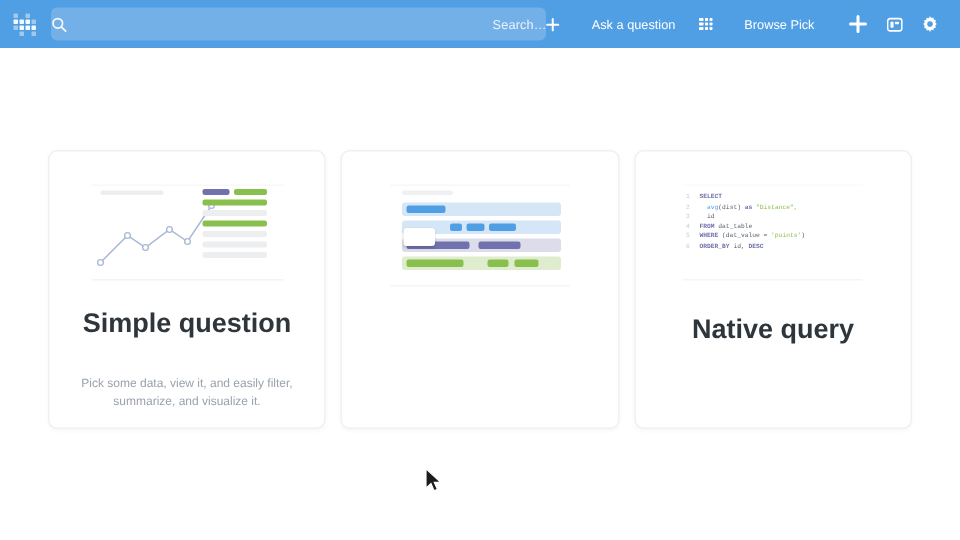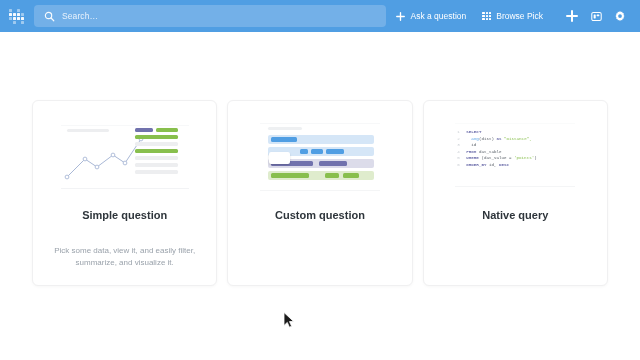--- a/index.html
+++ b/index.html
@@ -33,23 +33,23 @@
   .logo-grid i.dim { background: rgba(255,255,255,.45); }
   .logo-grid i.off { background: transparent; }
 
   .search-box {
     height: 22px;
     flex: 1 1 auto;
     margin-left: 2px;
     background: #73b0e8;
     border-radius: 4px;
     display: flex; align-items: center;
-    padding-left: 10px;
     max-width: 352px;
     cursor: text;
+    justify-content: space-between;
   }
   .search-ico { width: 11px; height: 11px; flex: 0 0 11px; opacity: .95; }
   .search-ph {
     margin-left: 7px;
     font-size: 8.5px;
     color: #eaf3fc;
     letter-spacing: .1px;
   }
 
   .nav-right {
@@ -58,20 +58,21 @@
     height: 32px;
     padding-right: 9px;
   }
   .nav-link {
     display: flex; 
     color: #ffffff;
     font-size: 8.5px;
     margin-right: 16px;
     cursor: pointer;
     white-space: nowrap;
+    gap: 16px;
   }
   .nav-link .glyph { display: flex; align-items: center; margin-right: 5px; }
   .nav-icon-btn {
     width: 22px; height: 22px;
     display: flex; align-items: center; justify-content: center;
     cursor: pointer;
     margin-left: 2px;
   }
 
   
@@ -111,21 +112,21 @@
     padding: 14px 12px 14px;
     cursor: pointer;
   }
   .illus {
     width: 132px; height: 76px;
     position: relative;
     display: flex; align-items: center; justify-content: center;
     margin-top: 4px;
   }
   .card-title {
-    font-size: 11px;
+    font-size: 18px;
     font-weight: bold;
     color: #2e353b;
     margin-top: 14px;
     text-align: left;
   }
   .card-desc {
     font-size: 8px;
     line-height: 11.5px;
     color: #9aa2ab;
     text-align: center;
@@ -394,21 +395,20 @@
             </div>
             <div class="nb-row nb-green">
               <span class="chip chip-green" style="width:38px"></span>
               <span class="chip chip-green" style="width:14px;margin-left:16px"></span>
               <span class="chip chip-green" style="width:16px;margin-left:4px"></span>
             </div>
           </div>
           <div class="baseline"></div>
         </div>
       </div>
-      <div class="card-title">Custom question</div>
     </div>
 
     <div class="card">
       <div class="illus">
         <div class="ill3">
           <div class="topline"></div>
           <div class="code" id="sql-code"><div class="ln"><span class="gut">1</span><span><span class="kw">SELECT</span></span></div><div class="ln"><span class="gut">2</span><span><span class="fn">  avg</span><span class="pln">(dist) </span><span class="kw">as </span><span class="str">"Distance",</span></span></div><div class="ln"><span class="gut">3</span><span><span class="pln">  id</span></span></div><div class="ln"><span class="gut">4</span><span><span class="kw">FROM </span><span class="pln">dat_table</span></span></div><div class="ln"><span class="gut">5</span><span><span class="kw">WHERE </span><span class="pln">(dat_value = </span><span class="str">'points'</span><span class="pln">)</span></span></div><div class="ln"><span class="gut">6</span><span><span class="kw">ORDER_BY </span><span class="pln">id, </span><span class="kw">DESC</span></span></div></div>
           <div class="baseline"></div>
         </div>
       </div>

